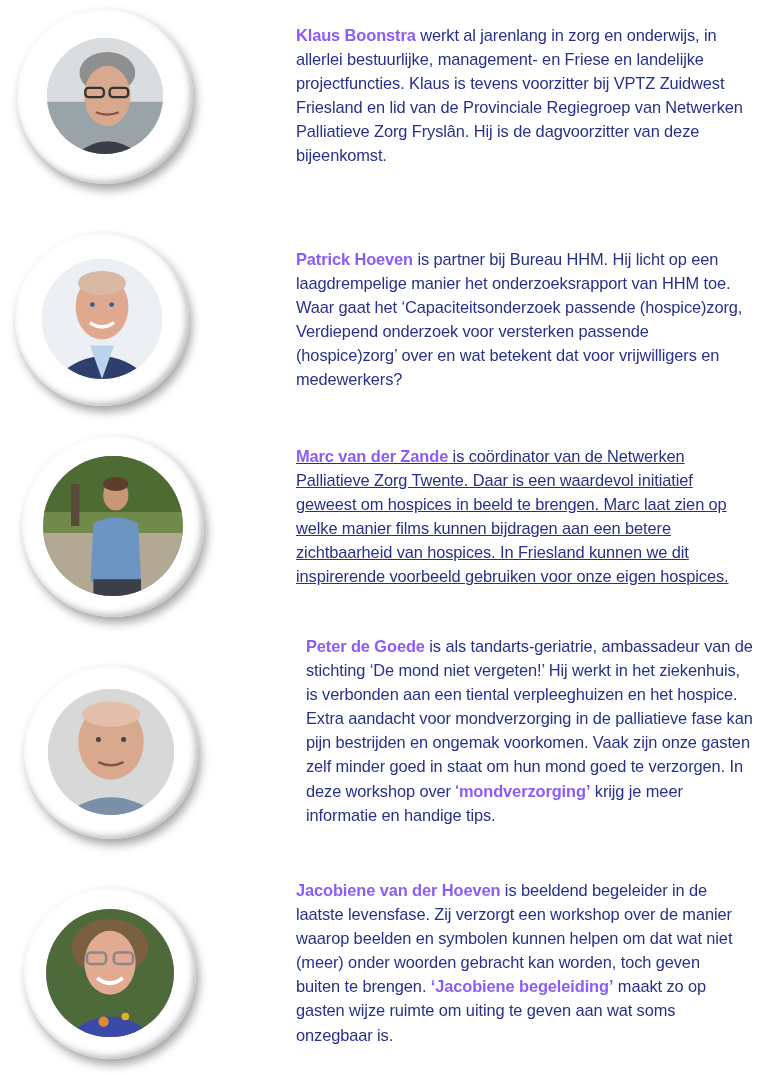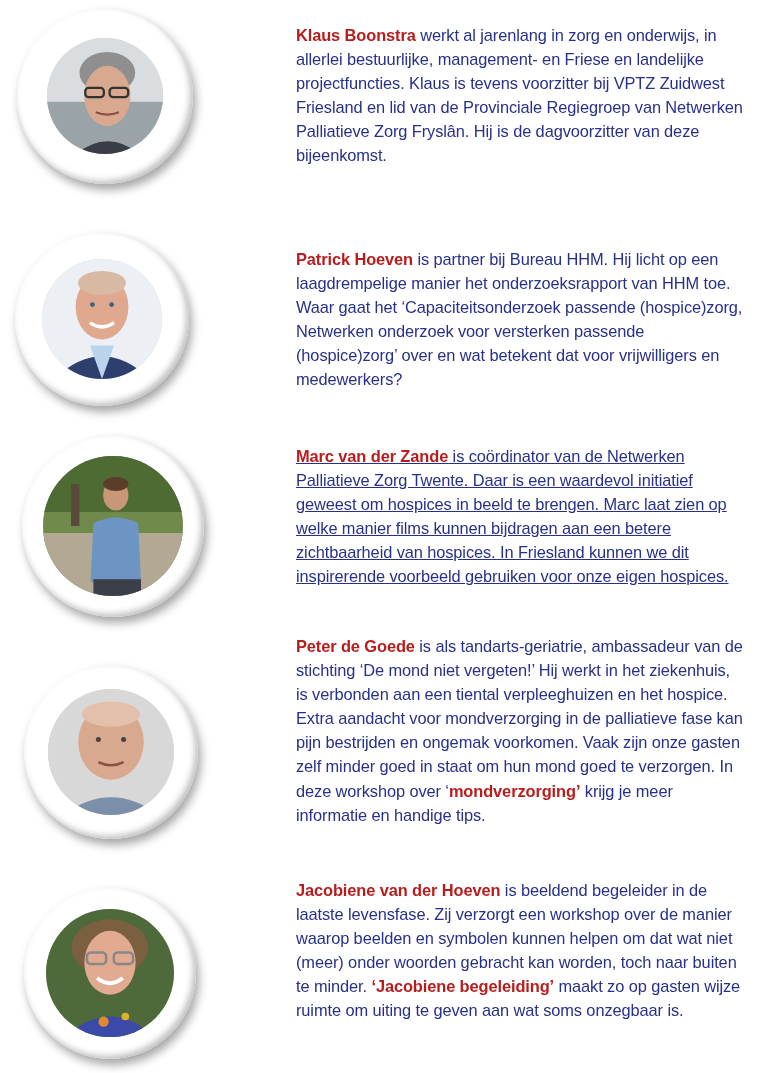--- a/index.html
+++ b/index.html
@@ -7,21 +7,21 @@
          font-family:"Liberation Sans", "DejaVu Sans", sans-serif; }
   .avatar { position:absolute; border-radius:50%;
     background: radial-gradient(circle at 50% 50%, #ffffff 0 78%, #f2f2f2 86%, #cfcfcf 92%, #8c8c8c 97%, #5a5a5a 100%);
     box-shadow: 3px 6px 10px rgba(0,0,0,0.35), inset -3px -3px 6px rgba(0,0,0,0.25);
   }
   .avatar .photo { position:absolute; border-radius:50%; overflow:hidden;
     box-shadow: inset 0 0 6px rgba(0,0,0,0.35); }
   .photo svg { width:100%; height:100%; display:block; }
   .bio { position:absolute; left:296px; width:450px; color:#27308a;
     font-size:16.4px; line-height:24.1px; letter-spacing:-0.1px; margin:0; }
-  .bio b { font-weight:bold; color:#b91c1c; }
+  .bio b { font-weight:bold; color:#8b5cf6; }
 </style>
 </head>
 <body>
 
 <div class="avatar" style="left:17px;top:8px;width:176px;height:176px;">
   <div class="photo" style="left:30px;top:30px;width:116px;height:116px;">
     <svg viewBox="0 0 100 100">
       <rect width="100" height="100" fill="#d9dde0"></rect>
       <rect y="55" width="100" height="45" fill="#9aa3a8"></rect>
       <ellipse cx="52" cy="30" rx="24" ry="18" fill="#8f8f8f"></ellipse>
@@ -45,21 +45,21 @@
       <ellipse cx="50" cy="20" rx="20" ry="10" fill="#d8b9a3"></ellipse>
       <circle cx="42" cy="38" r="2" fill="#3a5f8a"></circle>
         <circle cx="58" cy="38" r="2" fill="#3a5f8a"></circle>
       <path d="M40 53 Q50 60 60 53" stroke="#fff" stroke-width="3" fill="none"></path>
       <path d="M10 100 Q50 62 90 100 Z" fill="#2e3f6e"></path>
       <path d="M40 72 L50 100 L60 72 Z" fill="#bcd3ee"></path>
     </svg>
   </div>
 </div>
 <p class="bio" style="top:247px;">
-  <b>Patrick Hoeven</b><span> is partner bij Bureau HHM. Hij licht op een laagdrempelige manier het onderzoeksrapport van HHM toe. Waar gaat het ‘Capaciteitsonderzoek passende (hospice)zorg, Netwerken onderzoek voor versterken passende (hospice)zorg’ over en wat betekent dat voor vrijwilligers en medewerkers?</span>
+  <b>Patrick Hoeven</b><span> is partner bij Bureau HHM. Hij licht op een laagdrempelige manier het onderzoeksrapport van HHM toe. Waar gaat het ‘Capaciteitsonderzoek passende (hospice)zorg, Verdiepend onderzoek voor versterken passende (hospice)zorg’ over en wat betekent dat voor vrijwilligers en medewerkers?</span>
 </p>
 
 <div class="avatar" style="left:22px;top:435px;width:182px;height:182px;">
   <div class="photo" style="left:21px;top:21px;width:140px;height:140px;">
     <svg viewBox="0 0 100 100">
       <rect width="100" height="100" fill="#6f8a4a"></rect>
       <rect y="0" width="100" height="40" fill="#4d6b33"></rect>
       <rect y="55" width="100" height="45" fill="#b3a894"></rect>
       <rect x="20" y="20" width="6" height="30" fill="#5a4a3a"></rect>
       <ellipse cx="52" cy="28" rx="9" ry="11" fill="#c99778"></ellipse>
@@ -79,34 +79,34 @@
       <rect width="100" height="100" fill="#d8d8d8"></rect>
       <ellipse cx="50" cy="42" rx="26" ry="30" fill="#d8a98f"></ellipse>
       <ellipse cx="50" cy="20" rx="23" ry="10" fill="#e2c0ab"></ellipse>
       <circle cx="40" cy="40" r="2" fill="#444"></circle>
         <circle cx="60" cy="40" r="2" fill="#444"></circle>
       <path d="M40 58 Q50 63 60 58" stroke="#8a4f45" stroke-width="2" fill="none"></path>
       <path d="M12 100 Q50 72 88 100 Z" fill="#7b8fa8"></path>
     </svg>
   </div>
 </div>
-<p class="bio" style="top:634px;">
+<p class="bio" style="top:634px;margin-left:10px;">
   <b>Peter de Goede</b><span> is als tandarts-geriatrie, ambassadeur van de stichting ‘De mond niet vergeten!’ Hij werkt in het ziekenhuis, is verbonden aan een tiental verpleeghuizen en het hospice. Extra aandacht voor mondverzorging in de palliatieve fase kan pijn bestrijden en ongemak voorkomen. Vaak zijn onze gasten zelf minder goed in staat om hun mond goed te verzorgen. In deze workshop over ‘</span><b>mondverzorging’</b><span> krijg je meer informatie en handige tips.</span>
 </p>
 
 <div class="avatar" style="left:24px;top:887px;width:172px;height:172px;">
   <div class="photo" style="left:22px;top:22px;width:128px;height:128px;">
     <svg viewBox="0 0 100 100">
       <rect width="100" height="100" fill="#4e6a3a"></rect>
       <ellipse cx="50" cy="30" rx="30" ry="22" fill="#7a6040"></ellipse>
       <ellipse cx="50" cy="42" rx="20" ry="25" fill="#e2aa90"></ellipse>
       <rect x="32" y="34" width="15" height="9" rx="3" fill="none" stroke="#888" stroke-width="2"></rect>
       <rect x="53" y="34" width="15" height="9" rx="3" fill="none" stroke="#888" stroke-width="2"></rect>
       <path d="M40 54 Q50 62 60 54" stroke="#fff" stroke-width="3" fill="none"></path>
       <path d="M15 100 Q50 68 85 100 Z" fill="#3b4aa8"></path>
       <circle cx="45" cy="88" r="4" fill="#e08a2a"></circle>
         <circle cx="62" cy="84" r="3" fill="#e0b12a"></circle>
     </svg>
   </div>
 </div>
 <p class="bio" style="top:878px;">
-  <b>Jacobiene van der Hoeven</b><span> is beeldend begeleider in de laatste levensfase. Zij verzorgt een workshop over de manier waarop beelden en symbolen kunnen helpen om dat wat niet (meer) onder woorden gebracht kan worden, toch naar buiten te minder. </span><b>‘Jacobiene begeleiding’</b><span> maakt zo op gasten wijze ruimte om uiting te geven aan wat soms onzegbaar is.</span>
+  <b>Jacobiene van der Hoeven</b><span> is beeldend begeleider in de laatste levensfase. Zij verzorgt een workshop over de manier waarop beelden en symbolen kunnen helpen om dat wat niet (meer) onder woorden gebracht kan worden, toch geven buiten te brengen. </span><b>‘Jacobiene begeleiding’</b><span> maakt zo op gasten wijze ruimte om uiting te geven aan wat soms onzegbaar is.</span>
 </p>
 
 </body></html>

